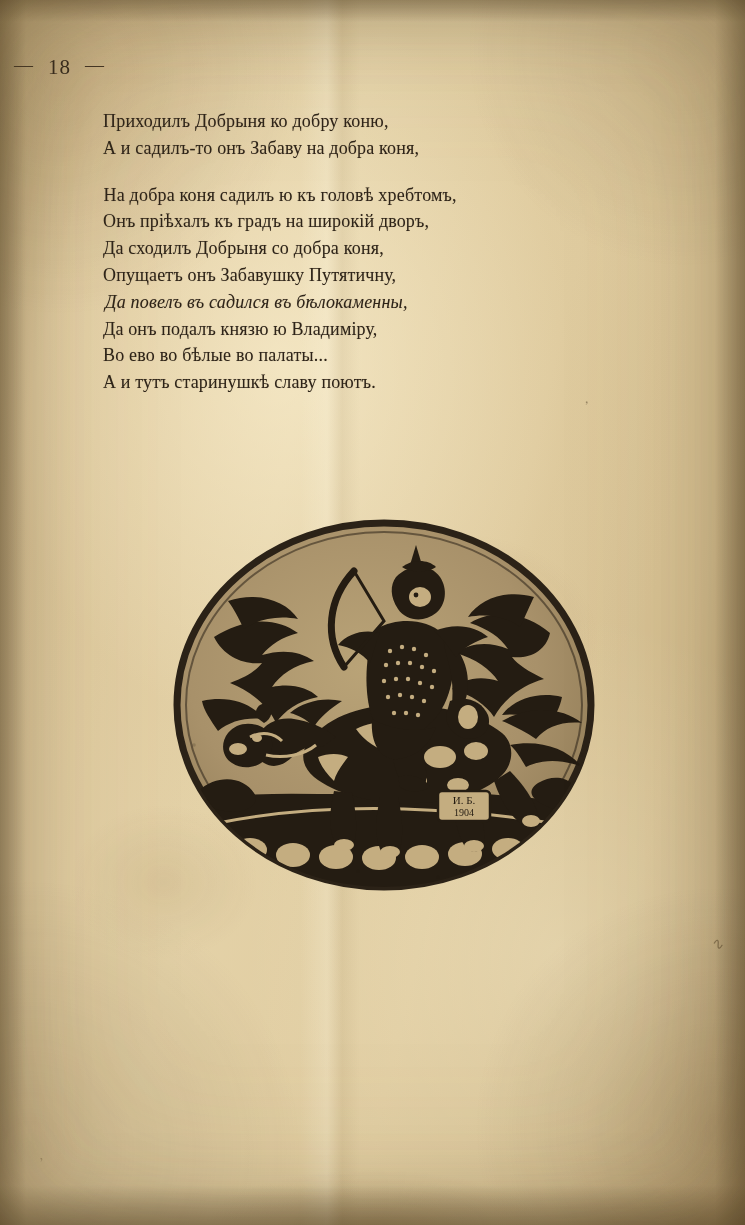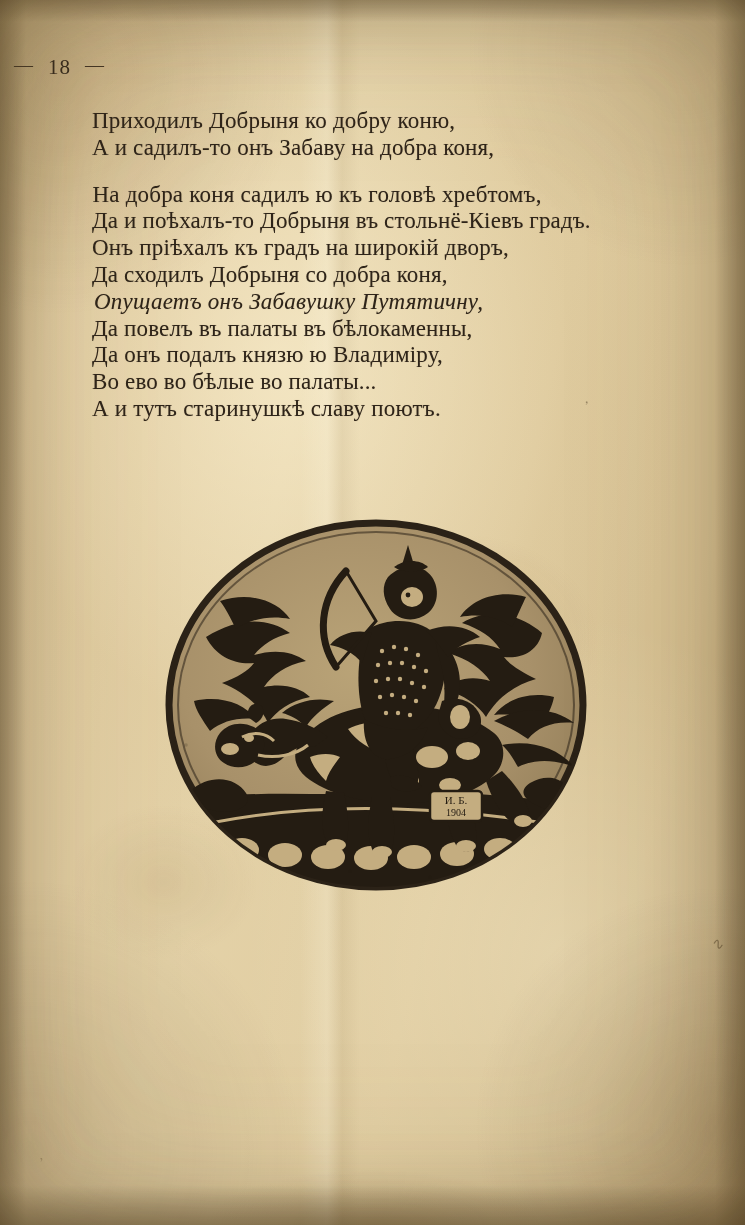--- a/index.html
+++ b/index.html
@@ -101,24 +101,24 @@
   }
   .folio .num {
     display: inline-block;
     font-size: 21px;
   }
 
   
   .verse {
     position: absolute;
     top: 108px;
-    left: 92px;
+    left: 103px;
     width: 560px;
     color: #2e2419;
-    font-size: 23px;
+    font-size: 18px;
     line-height: 26.8px;
     letter-spacing: 0.15px;
     white-space: nowrap;
   }
   .verse .line {
     display: block;
     text-shadow: 0 0 1px rgba(60,46,26,0.22);
   }
   
   .verse .line:nth-child(odd) { letter-spacing: 0.2px; }
@@ -134,21 +134,21 @@
     pointer-events: none;
   }
   .mark.m1 { top: 398px; left: 585px; transform: rotate(-8deg); }
   .mark.m2 { top: 935px; left: 712px; transform: rotate(18deg); font-size: 15px; }
   .mark.m3 { top: 1155px; left: 40px; transform: rotate(-16deg); font-size: 14px; opacity: .6;}
 
   
   .illus-wrap {
     position: absolute;
     top: 505px;
-    left: 150px;
+    left: 158px;
     width: 452px;
     height: 400px;
   }
   .illus-wrap svg { display: block; }
 
   .caption-sr { position: absolute; width:1px; height:1px; overflow:hidden; clip: rect(0 0 0 0); }
 </style>
 </head>
 <body>
 
@@ -158,25 +158,24 @@
   <div class="crease"></div>
 
   <div class="folio">
     <span class="dash">—</span><span class="num">18</span><span class="dash">—</span>
   </div>
 
   <div class="verse">
     <span class="line">Приходилъ Добрыня ко добру коню,</span>
     <span class="line">А и садилъ-то онъ Забаву на добра коня,</span>
     <span class="line">На добра коня садилъ ю къ головѣ хребтомъ,</span>
-    <span class="line">Да и поѣхалъ-то Добрыня въ стольнё-Кіевъ градъ.</span>
     <span class="line">Онъ пріѣхалъ къ градъ на широкій дворъ,</span>
     <span class="line">Да сходилъ Добрыня со добра коня,</span>
     <span class="line">Опущаетъ онъ Забавушку Путятичну,</span>
-    <span class="line">Да повелъ въ палаты въ бѣлокаменны,</span>
+    <span class="line">Да повелъ въ садился въ бѣлокаменны,</span>
     <span class="line">Да онъ подалъ князю ю Владиміру,</span>
     <span class="line">Во ево во бѣлые во палаты...</span>
     <span class="line">А и тутъ старинушкѣ славу поютъ.</span>
   </div>
 
   <div class="mark m1">ʼ</div>
   <div class="mark m2">∿</div>
   <div class="mark m3">ʼ</div>
 
   <div class="illus-wrap">

